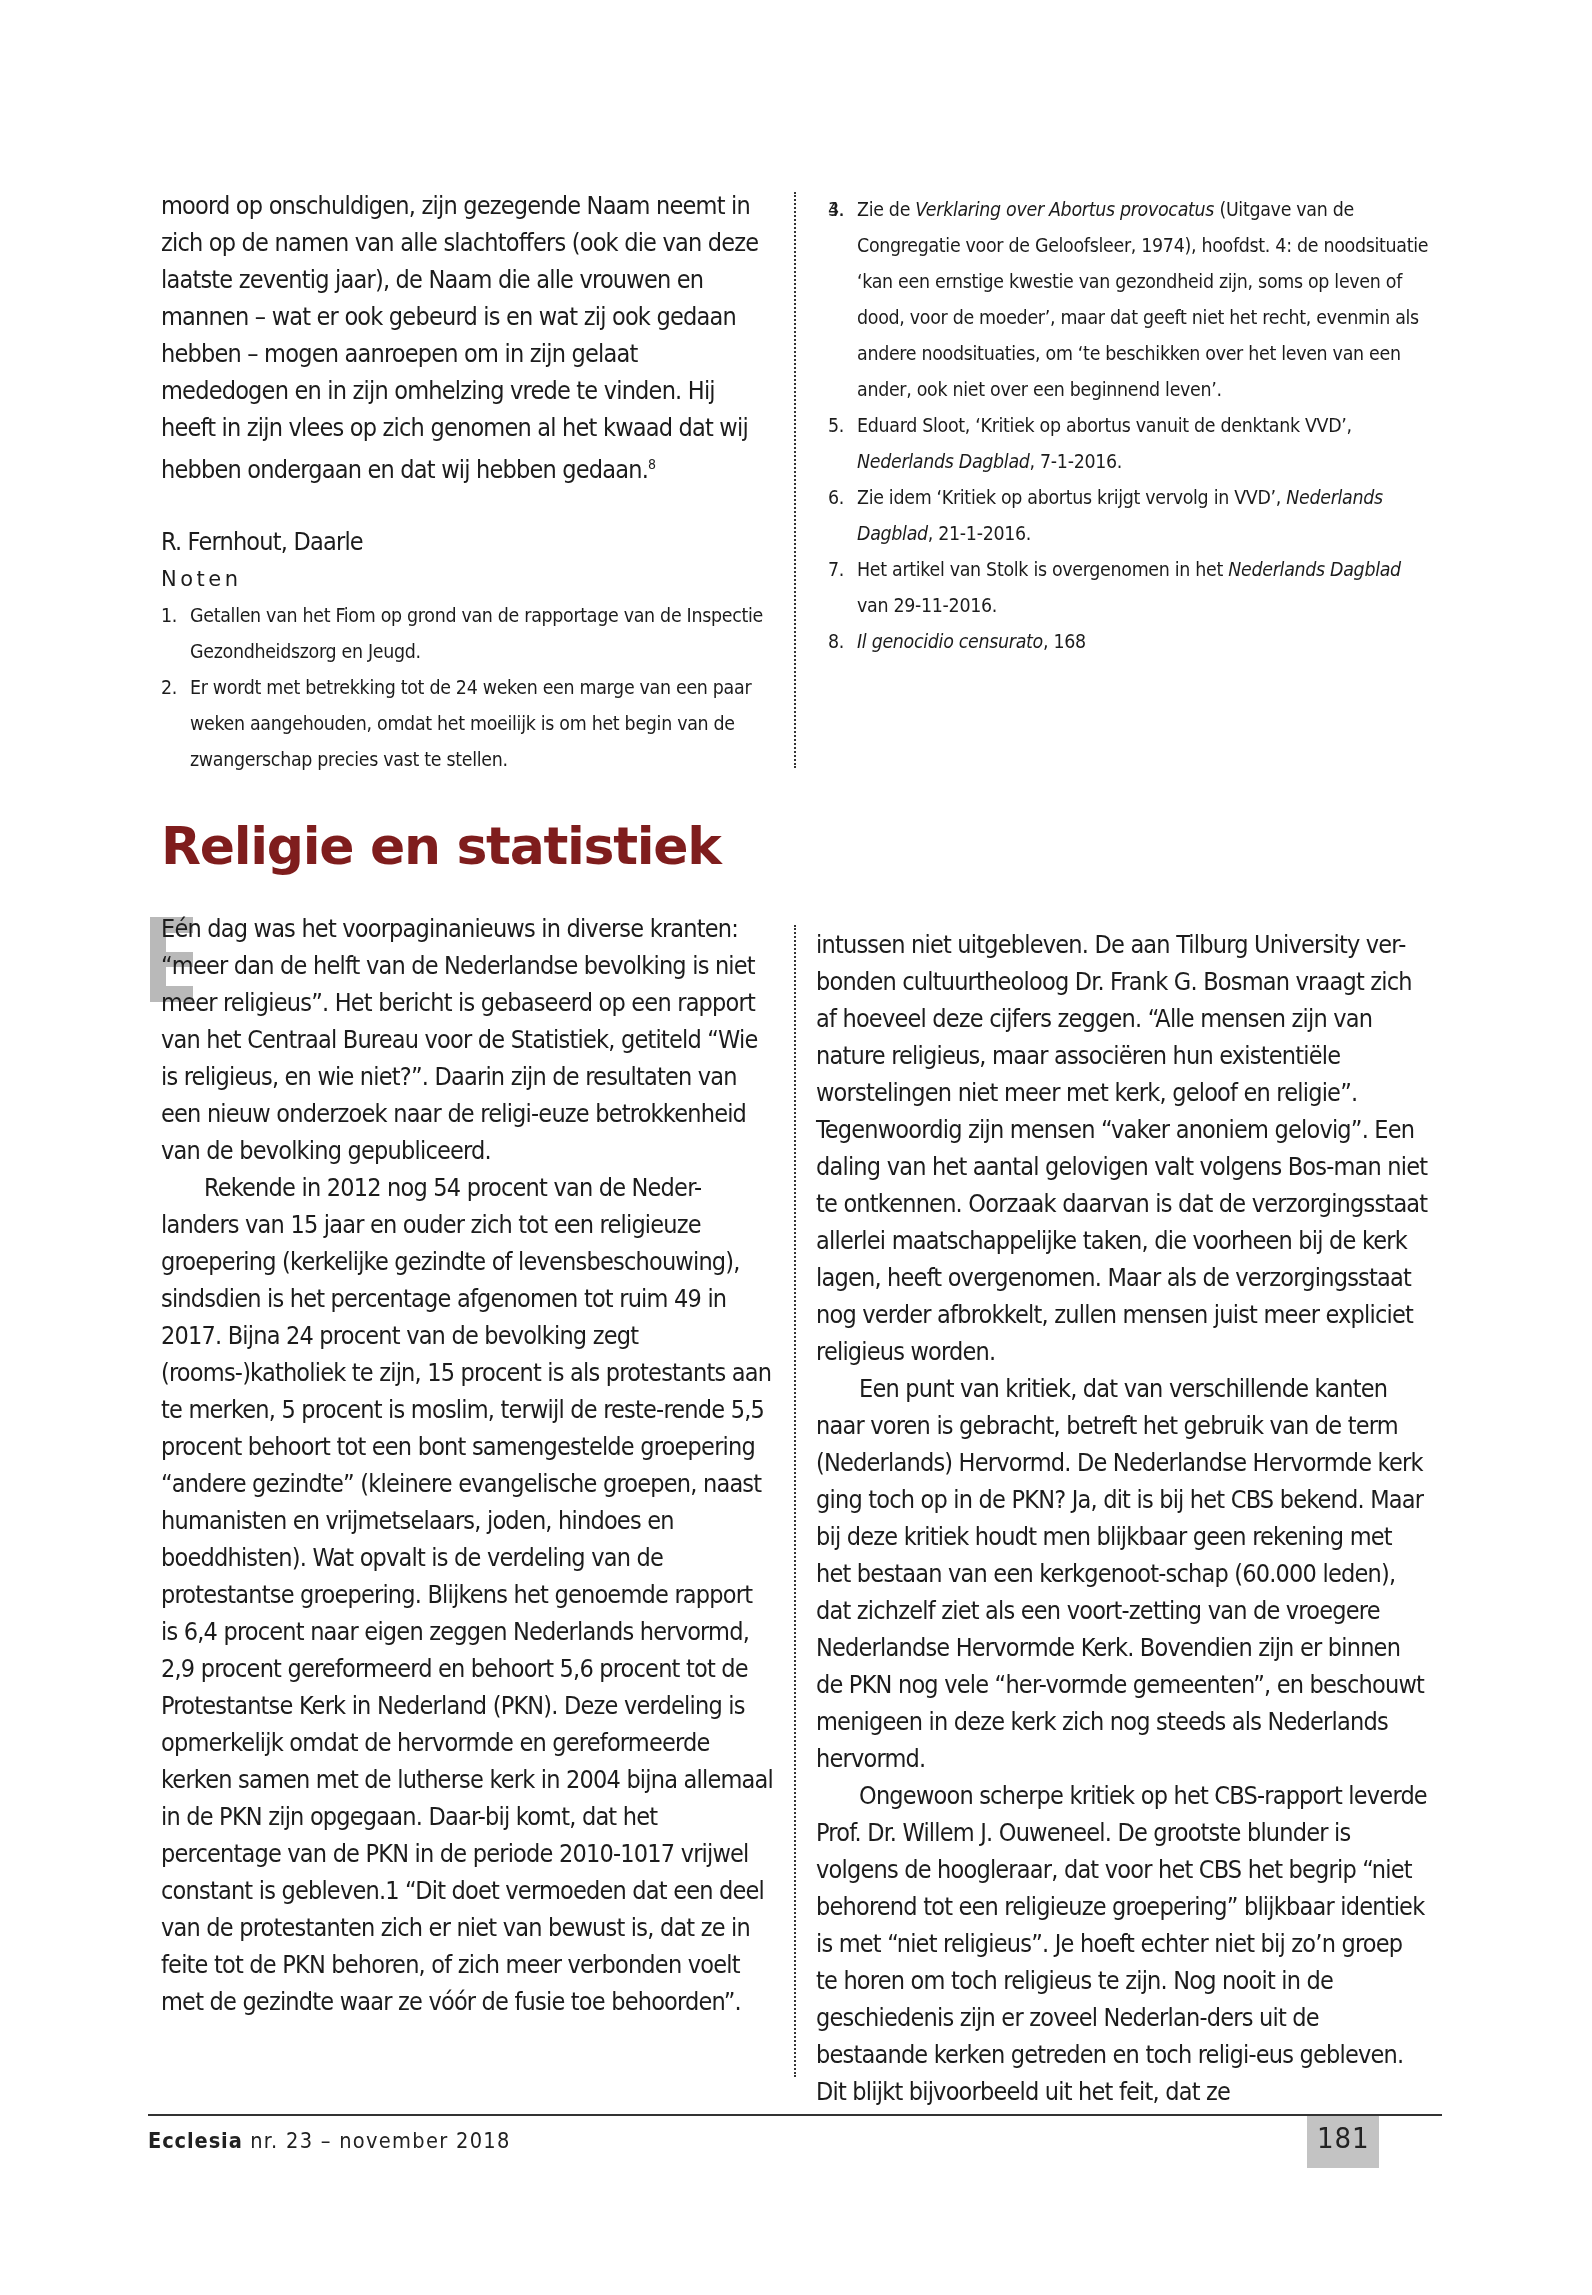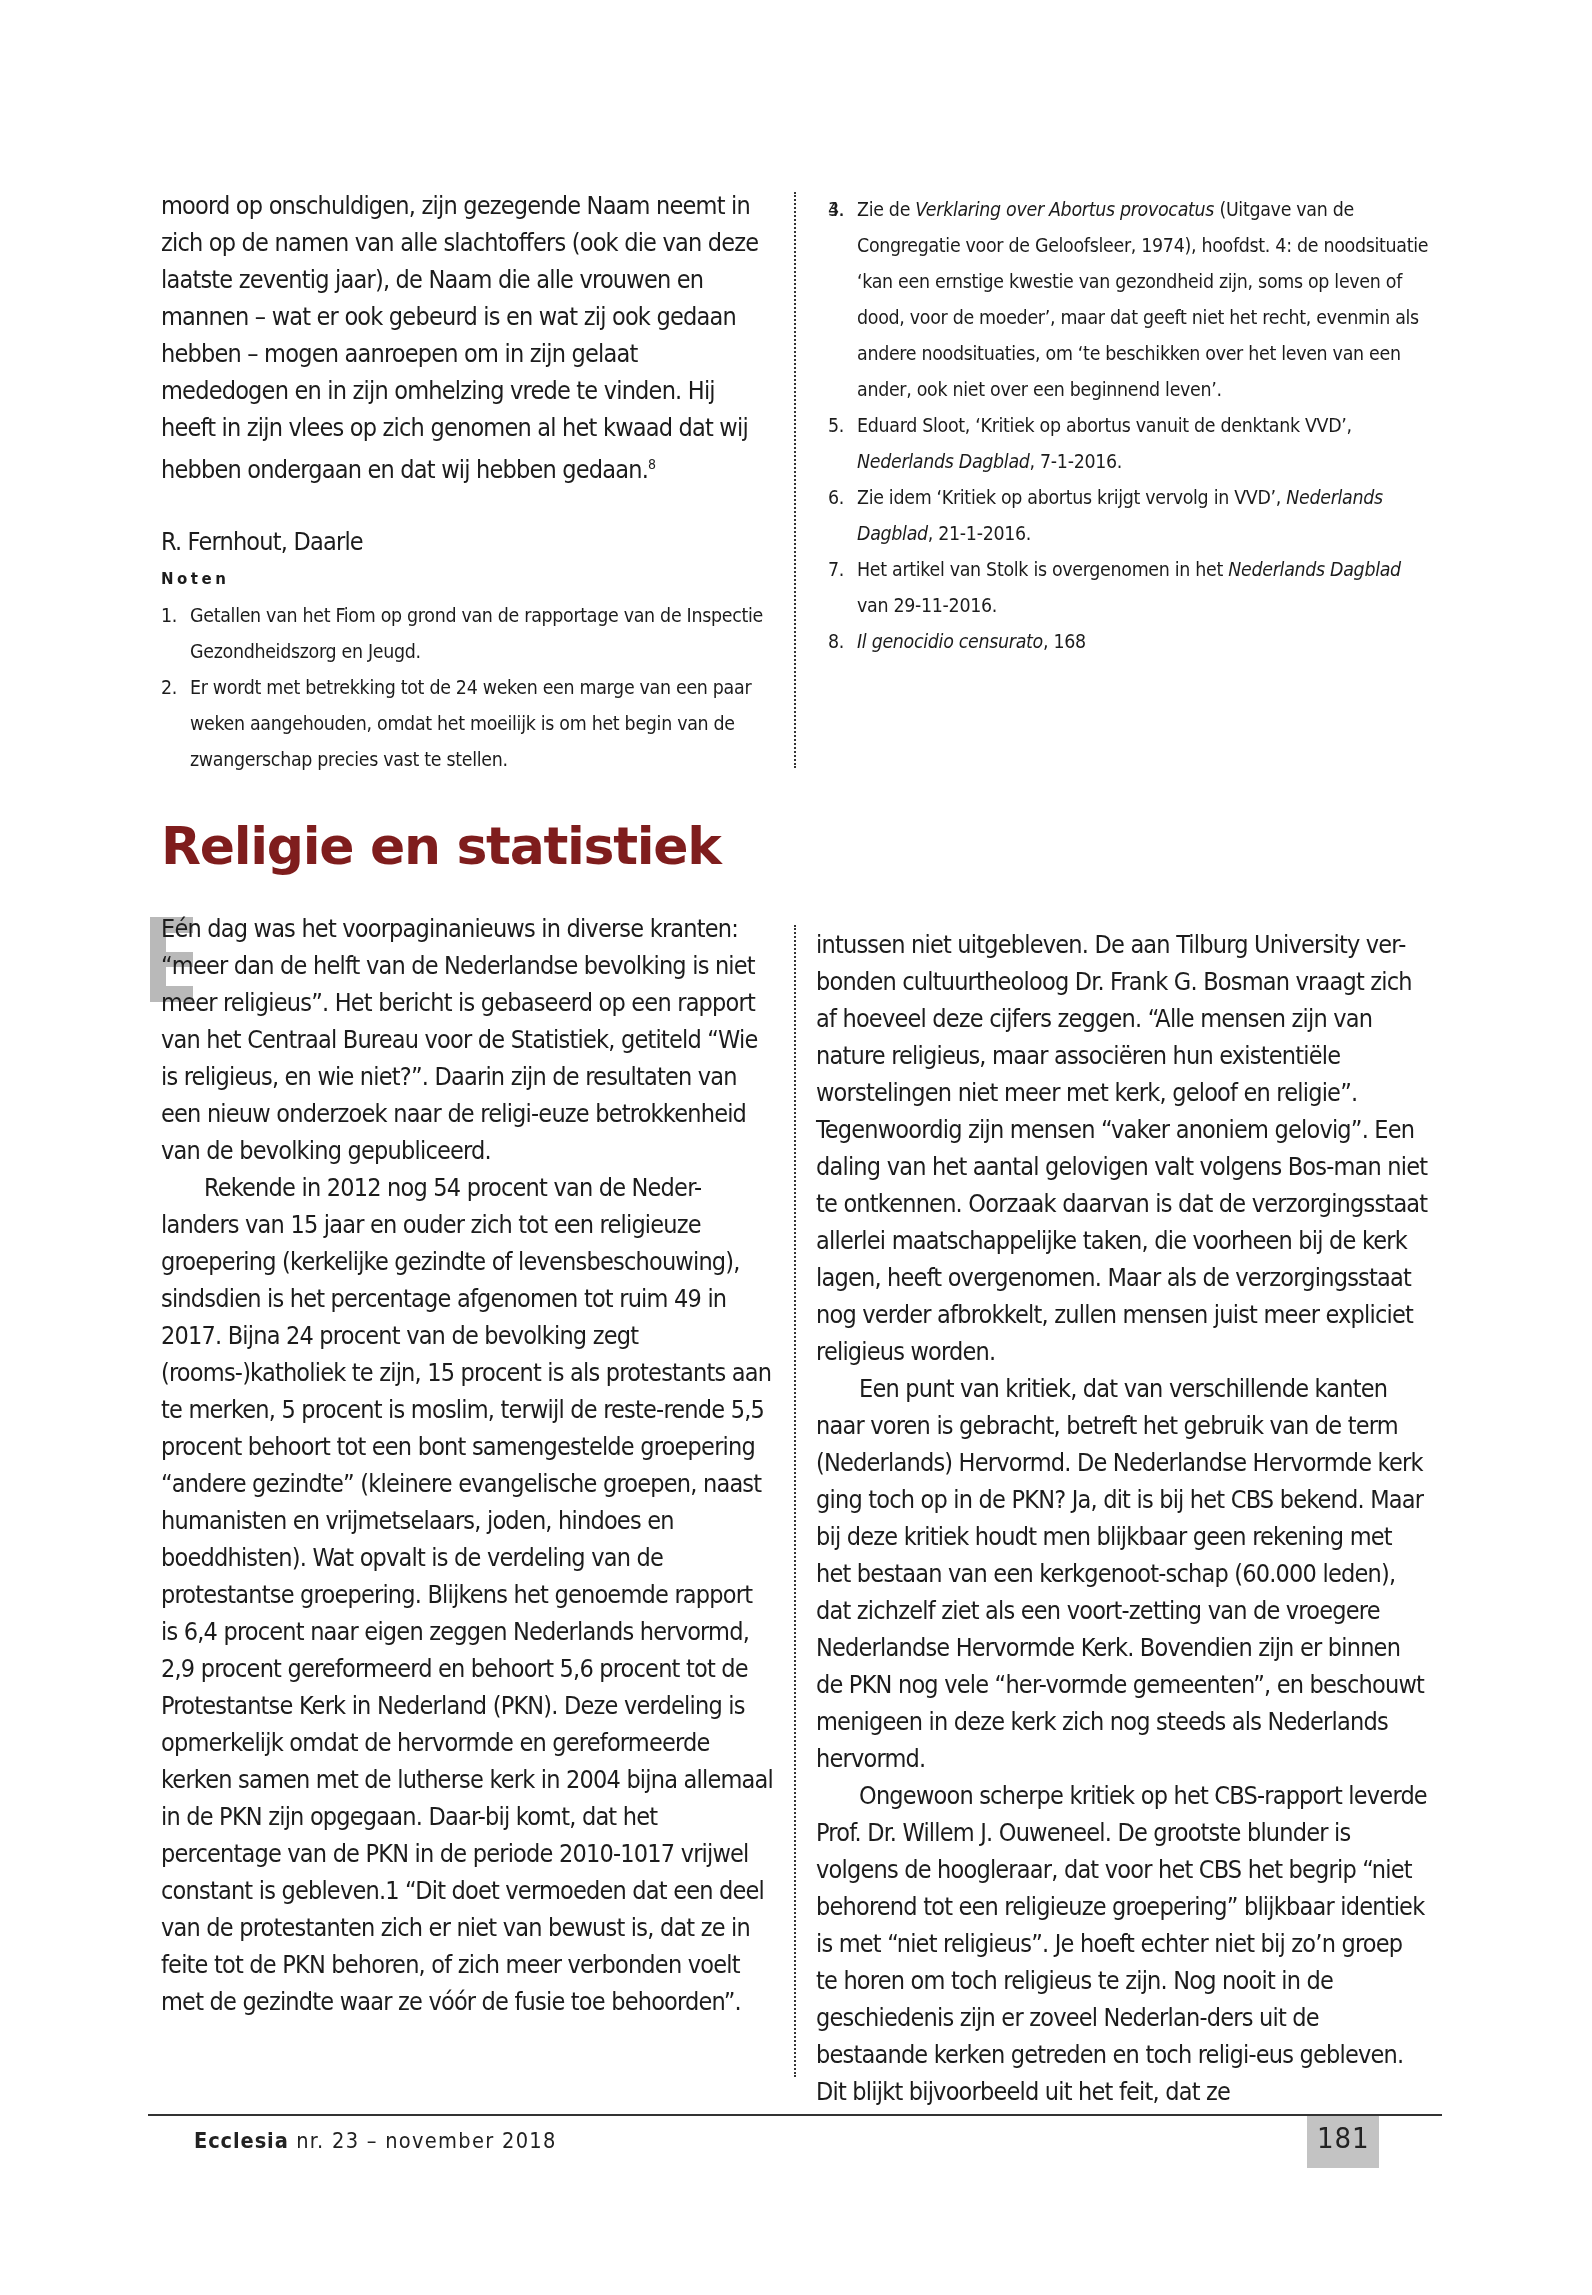--- a/index.html
+++ b/index.html
@@ -11,22 +11,22 @@
   .body-text {
     font-size: 25px; line-height: 37px; letter-spacing: -0.8px;
     font-family: "DejaVu Sans Condensed", "DejaVu Sans", sans-serif;
   }
   .body-text p { margin: 0; }
   .indent { text-indent: 43px; }
   .top-left { left: 161px; top: 187px; width: 608px; }
   .top-right { left: 828px; top: 192px; width: 608px; }
   .signature { text-align: left; margin-top: 35px !important; }
   .notes-title {
-    font-family: "DejaVu Sans", sans-serif; font-weight: bold;
-    font-size: 15px; letter-spacing: 3.5px; margin: 3.5px 0 3.5px 0; line-height: 31px;
+    font-family: "DejaVu Sans", sans-serif; font-weight: normal;
+    font-size: 21px; letter-spacing: 3.5px; margin: 3.5px 0 3.5px 0; line-height: 31px;
   }
   .notes { list-style: none; margin: 0; padding: 0; }
   .notes li {
     position: relative; padding-left: 29px;
     font-size: 19.4px; line-height: 36px; letter-spacing: -0.3px;
     font-family: "DejaVu Sans Condensed", "DejaVu Sans", sans-serif;
   }
   .notes li .num { position: absolute; left: 0; top: 0; }
   .notes li i { font-style: italic; }
   .sep {
@@ -53,21 +53,21 @@
     content: ""; position: absolute; left: 15.5px; top: 50px; width: 28px; height: 19px; background: #fff;
   }
   .bot-left { z-index: 1; }
   .footer-rule {
     position: absolute; left: 148px; top: 2114px; width: 1294px; height: 0;
     border-top: 2.6px solid #333;
   }
   .footer-left {
     position: absolute; left: 148px; top: 2128px;
     font-family: "DejaVu Sans Condensed", "DejaVu Sans", sans-serif;
-    font-size: 21.6px; letter-spacing: 1.3px; color: #222; margin-left: 46px;
+    font-size: 21.6px; letter-spacing: 1.3px; color: #222;
   }
   .footer-left .mag { font-weight: bold; letter-spacing: 0.9px; }
   .page-num-box {
     position: absolute; left: 1307px; top: 2116px; width: 72px; height: 52px;
     background: #c3c3c3;
   }
   .page-num {
     position: absolute; left: 1317px; top: 2121px;
     font-family: "DejaVu Sans Condensed", "DejaVu Sans", sans-serif;
     font-size: 29px; letter-spacing: 0.9px; color: #222;

